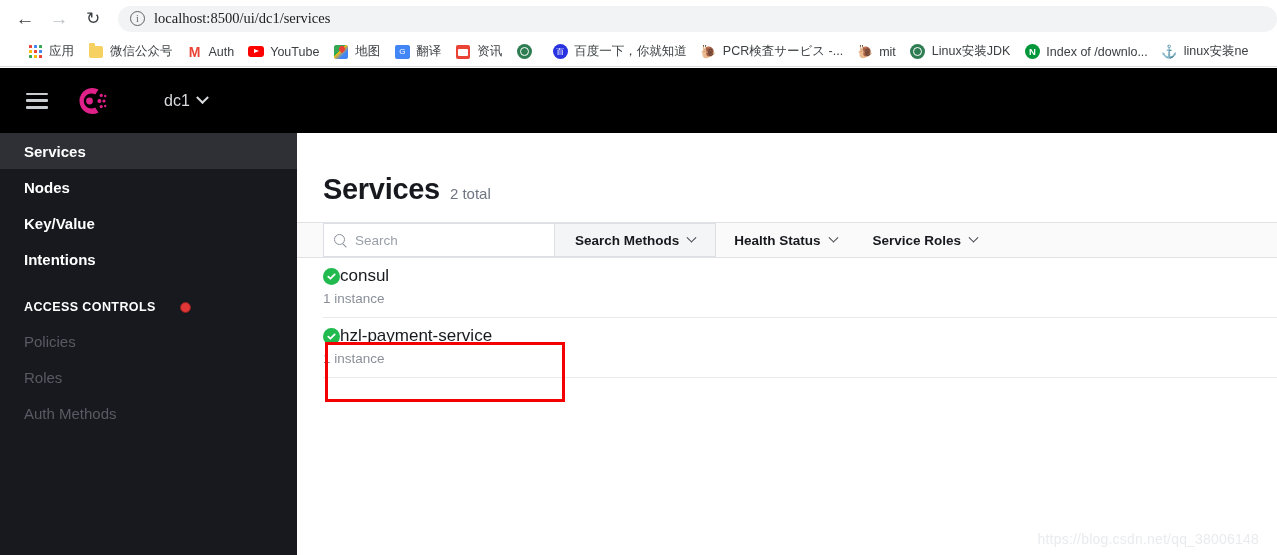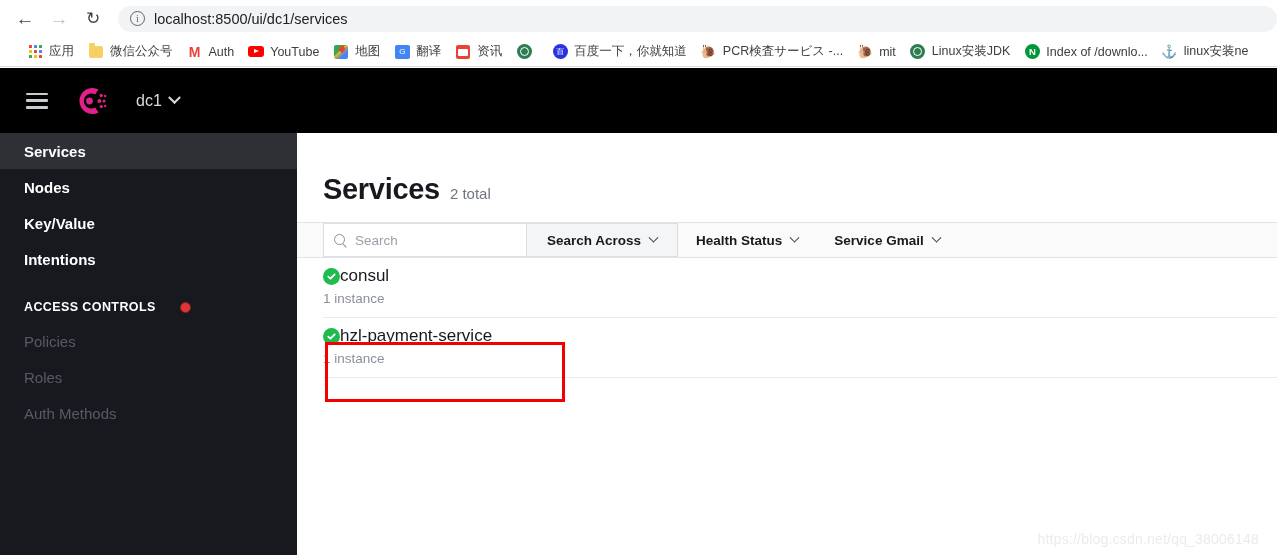--- a/index.html
+++ b/index.html
@@ -49,20 +49,21 @@
     display: inline-flex; align-items: center; justify-content: center;
     font-size: 10px; color: #5f6368;
     font-family: "Liberation Serif", serif;
     margin-right: 9px;
     flex: none;
   }
   .omnibox .url {
     font-size: 14.5px;
     color: #202124;
     white-space: nowrap;
+    font-family: Liberation Serif, serif;
   }
 
   .bookmarks-bar {
     position: absolute; top: 37px; left: 0;
     width: 1277px; height: 30px;
     display: flex; align-items: center;
     padding-left: 21px;
     overflow: hidden;
     border-bottom: 1px solid #dadce0;
   }
@@ -147,21 +148,21 @@
     display: flex; align-items: center;
     padding-left: 26px;
   }
   .hamburger { width: 22px; height: 16px; display: flex; flex-direction: column;
                justify-content: space-between; cursor: pointer; flex: none; }
   .hamburger i { display: block; height: 2.5px; background: #c9ccd1; border-radius: 1px; }
 
   .consul-logo { margin-left: 22px; width: 42px; height: 42px; position: relative; flex: none; }
 
   .dc-select {
-    margin-left: 24px;
+    margin-left: 52px;
     display: flex; align-items: center; gap: 8px;
     color: #d8dade; font-size: 16px; cursor: pointer;
   }
   .chev-white { width: 9px; height: 9px; border-right: 2px solid #d8dade;
                 border-bottom: 2px solid #d8dade; transform: rotate(45deg) translate(-2px,-2px); }
 
   .sidebar {
     position: absolute; top: 65px; left: 0;
     width: 297px; height: 422px;
     background: #17191e;
@@ -212,21 +213,21 @@
   .filter-bar {
     margin-top: 16px;
     width: 980px; height: 36px;
     border-top: 1px solid #e0e2e6;
     border-bottom: 1px solid #e0e2e6;
     background: #fafafa;
     display: flex; align-items: stretch;
     padding-left: 26px;
   }
   .search-box {
-    width: 204px;
+    width: 232px;
     background: #ffffff;
     border: 1px solid #dcdfe4;
     display: flex; align-items: center;
     gap: 8px;
     padding: 8px 10px;
     margin: 0;
   }
   .search-icon-wrap { width: 13px; height: 13px; position: relative; flex: none; }
   .search-icon-wrap::before { content: ""; position: absolute; top: 0; left: 0;
     width: 9px; height: 9px; border: 1.4px solid #8b919b; border-radius: 50%; }
@@ -487,29 +488,29 @@
       <span class="page-title">Services</span>
       <span class="page-total">2 total</span>
     </div>
 
     <div class="filter-bar">
       <div class="search-box">
         <span class="search-icon-wrap"></span>
         <input class="search-input" type="text" placeholder="Search" style="">
       </div>
       <button class="filter-btn boxed">
-        <span>Search Across</span>
+        <span>Search Methods</span>
         <span class="chev-dark"></span>
       </button>
       <button class="filter-btn">
         <span>Health Status</span>
         <span class="chev-dark"></span>
       </button>
       <button class="filter-btn">
-        <span>Service Gmail</span>
+        <span>Service Roles</span>
         <span class="chev-dark"></span>
       </button>
     </div>
 
     <div class="service-list">
 
       <div class="service-row">
         <div class="service-name-line">
           <span class="ok-badge">
             <svg width="11" height="11" viewBox="0 0 11 11">

